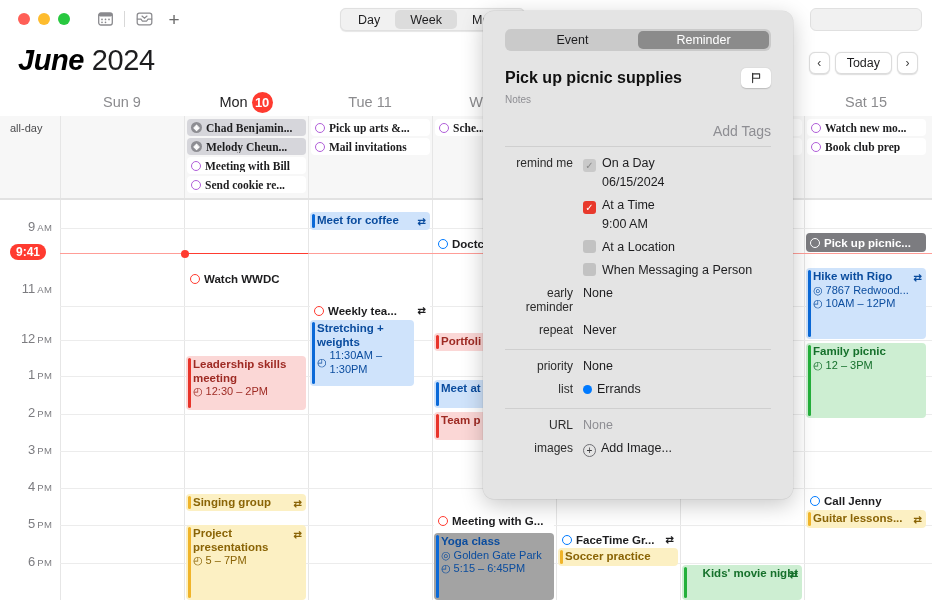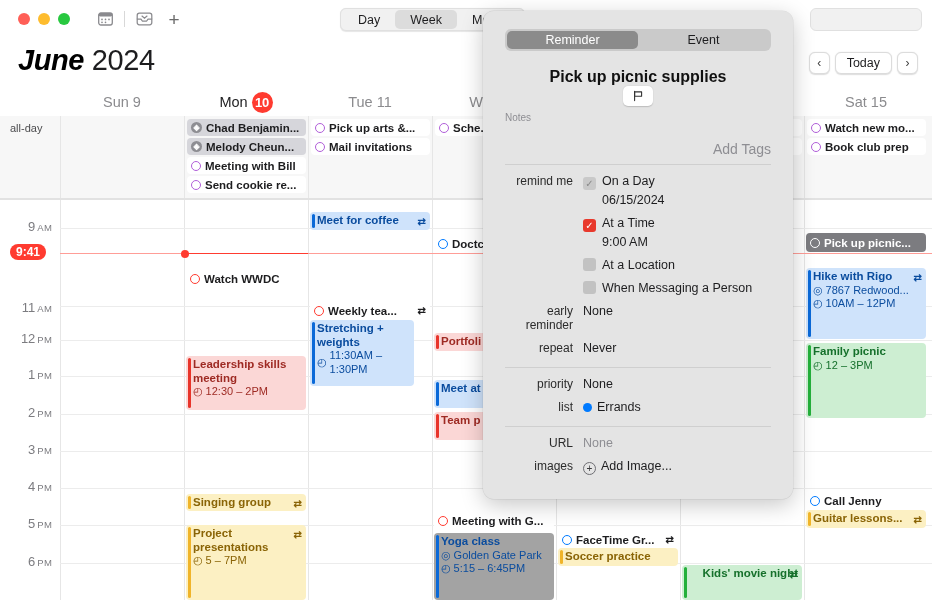--- a/index.html
+++ b/index.html
@@ -134,21 +134,21 @@
     height: 17px;
     border-radius: 4px;
     display: flex; align-items: center; gap: 4px;
     padding: 0 4px;
     font-size: 11.5px; font-weight: 700;
     white-space: nowrap; overflow: hidden;
     color: #1d1d1f;
     background: #ffffff;
   }
   .ad-chip.invite { background: #d6d6db; }
-  .ad-chip .ad-label { overflow: hidden; text-overflow: ellipsis; }
+  .ad-chip .ad-label { overflow: hidden; text-overflow: ellipsis; font-family: Liberation Serif, serif; }
 
   .rcircle {
     width: 10px; height: 10px; border-radius: 50%;
     border: 1.6px solid #b05ed8; flex: 0 0 10px;
   }
   .inv-icon {
     width: 11px; height: 11px; border-radius: 50%;
     background: #8e8e93; flex: 0 0 11px;
     display:flex; align-items:center; justify-content:center;
     color:#fff; font-size:8px;
@@ -252,21 +252,20 @@
   }
   .pop-seg .ps {
     flex: 1; display: flex; align-items: center; justify-content: center;
     font-size: 12.5px; color: #1d1d1f; border-radius: 5px;
   }
   .pop-seg .ps.active { background: #8b8b8b; color: #ffffff; }
 
   .pop-title-row {
     display: flex; align-items: center; justify-content: space-between;
     margin: 17px 22px 0 22px;
-    flex-direction: column;
   }
   .pop-title { font-size: 16px; font-weight: 700; color: #111; }
   .flag-btn {
     width: 30px; height: 20px; background: #fff; border-radius: 5px;
     display: flex; align-items: center; justify-content: center;
     box-shadow: 0 0.5px 1.2px rgba(0,0,0,0.18);
     font-size: 11px; color: #333;
   }
   .pop-notes {
     margin: 6px 22px 0 22px; font-size: 10px; color: #8e8e93;
@@ -597,41 +596,41 @@
           <span class="rlabel">Call Jenny</span>
         </div>
         <div class="ev" style="left: 806px; top: 310px; width: 120px; height: 18px; background: rgb(252, 240, 195); color: rgb(138, 100, 6);">
           <div class="bar" style="background: rgb(240, 180, 41);"></div>
           <div>Guitar lessons...</div>
           <span class="repeat-ic">⇄</span>
         </div>
       </div>
     <div class="gutter" id="gutter">
         <div class="hourlabel" style="top: 19px;"><span>9</span><span class="ap">AM</span></div>
-        <div class="hourlabel" style="top: 100px; margin-left: 43px;"><span>11</span><span class="ap">AM</span></div>
+        <div class="hourlabel" style="top: 81px; margin-left: 43px;"><span>11</span><span class="ap">AM</span></div>
         <div class="hourlabel" style="top: 131px;"><span>12</span><span class="ap">PM</span></div>
         <div class="hourlabel" style="top: 167px;"><span>1</span><span class="ap">PM</span></div>
         <div class="hourlabel" style="top: 205px;"><span>2</span><span class="ap">PM</span></div>
         <div class="hourlabel" style="top: 242px;"><span>3</span><span class="ap">PM</span></div>
         <div class="hourlabel" style="top: 279px;"><span>4</span><span class="ap">PM</span></div>
         <div class="hourlabel" style="top: 316px;"><span>5</span><span class="ap">PM</span></div>
         <div class="hourlabel" style="top: 354px;"><span>6</span><span class="ap">PM</span></div>
       </div>
     <div id="nowlayer">
         <div class="nowline" style="top: 53px;"></div>
         <div class="nowline strong" style="top: 53px; left: 184px; width: 124px;"></div>
         <div class="nowdot" style="top: 49.5px; left: 181px;"></div>
         <div class="nowbadge" style="top: 44px;">9:41</div>
       </div>
   </div>
 
   <div class="popover">
     <div class="pop-seg">
+      <div class="ps">Event</div>
       <div class="ps active">Reminder</div>
-      <div class="ps">Event</div>
     </div>
 
     <div class="pop-title-row">
       <div class="pop-title">Pick up picnic supplies</div>
       <div class="flag-btn">
         <svg width="12" height="12" viewBox="0 0 12 12">
           <path d="M2.6 1.4 L2.6 10.6" stroke="#333" stroke-width="1.1" fill="none" stroke-linecap="round"></path>
           <path d="M2.6 1.9 L9.6 1.9 L9.6 6.3 L2.6 6.3 Z" stroke="#333" stroke-width="1.1" fill="none" stroke-linejoin="round"></path>
         </svg>
       </div>

